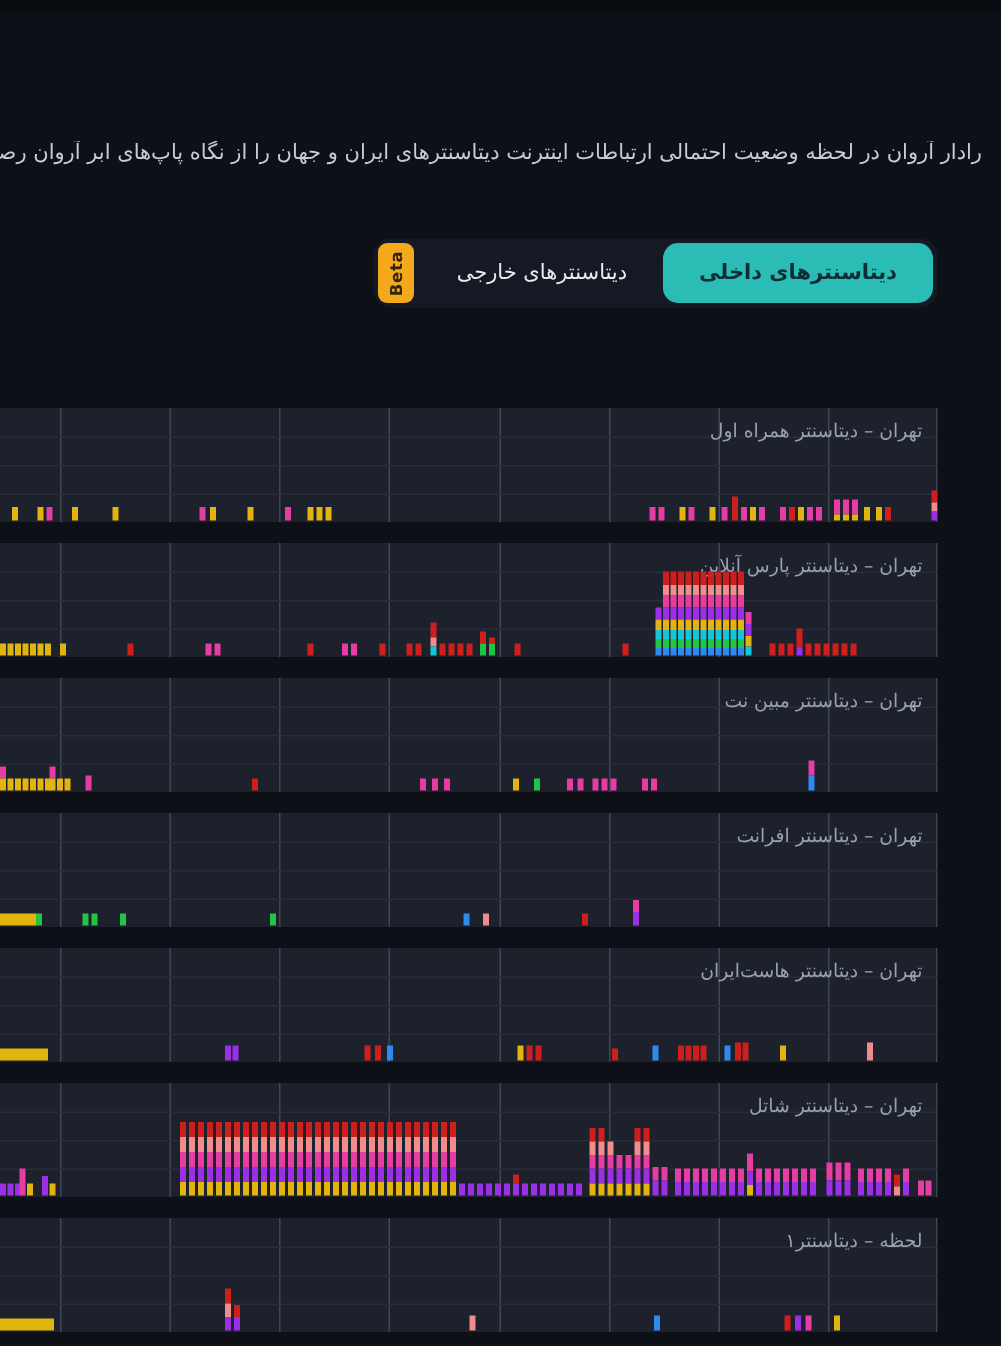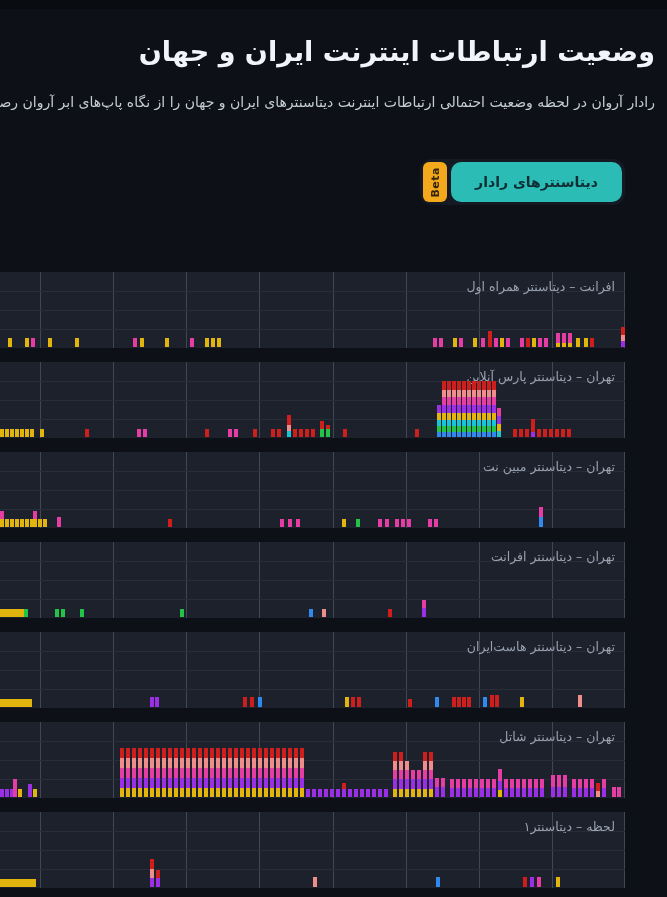--- a/index.html
+++ b/index.html
@@ -31,45 +31,45 @@
              direction:rtl;z-index:2;white-space:nowrap;}
   .bar{position:absolute;bottom:1px;width:4px;display:flex;flex-direction:column-reverse;z-index:3;}
   .seg{width:100%;}
 </style>
 </head>
 <body>
 
 <div id="app">
   <div class="top-strip"></div>
 
-  <h1 class="title">وضعیت ارتباطات اینترنت ایران و جهان</h1>
   <div class="subtitle">رادار آروان در لحظه وضعیت احتمالی ارتباطات اینترنت دیتاسنترهای ایران و جهان را از نگاه پاپ‌های ابر آروان رصد می‌کند</div>
 
   <div class="tab-group">
-    <div class="tab active">دیتاسنترهای رادار</div>
+    <div class="tab active">دیتاسنترهای داخلی</div>
+    <div class="tab">دیتاسنترهای خارجی</div>
     <div class="beta">
       <span>Beta</span>
     </div>
   </div>
 
   <div id="rows">
       <div class="panel">
         <div class="gl-v" style="left: 40px;"></div>
         <div class="gl-v" style="left: 113.125px;"></div>
         <div class="gl-v" style="left: 186.25px;"></div>
         <div class="gl-v" style="left: 259.375px;"></div>
         <div class="gl-v" style="left: 332.5px;"></div>
         <div class="gl-v" style="left: 405.625px;"></div>
         <div class="gl-v" style="left: 478.75px;"></div>
         <div class="gl-v" style="left: 551.875px;"></div>
         <div class="gl-v" style="left: 624px;"></div>
         <div class="gl-h" style="top: 19px;"></div>
         <div class="gl-h" style="top: 38px;"></div>
         <div class="gl-h" style="top: 57px;"></div>
-        <div class="row-label">افرانت – دیتاسنتر همراه اول</div>
+        <div class="row-label">تهران – دیتاسنتر همراه اول</div>
         <div class="bar" style="left: 8px;">
           <div class="seg" style="height: 9px; background: rgb(226, 180, 14);"></div>
         </div>
         <div class="bar" style="left: 25px;">
           <div class="seg" style="height: 9px; background: rgb(226, 180, 14);"></div>
         </div>
         <div class="bar" style="left: 31px;">
           <div class="seg" style="height: 9px; background: rgb(229, 61, 164);"></div>
         </div>
         <div class="bar" style="left: 48px;">

